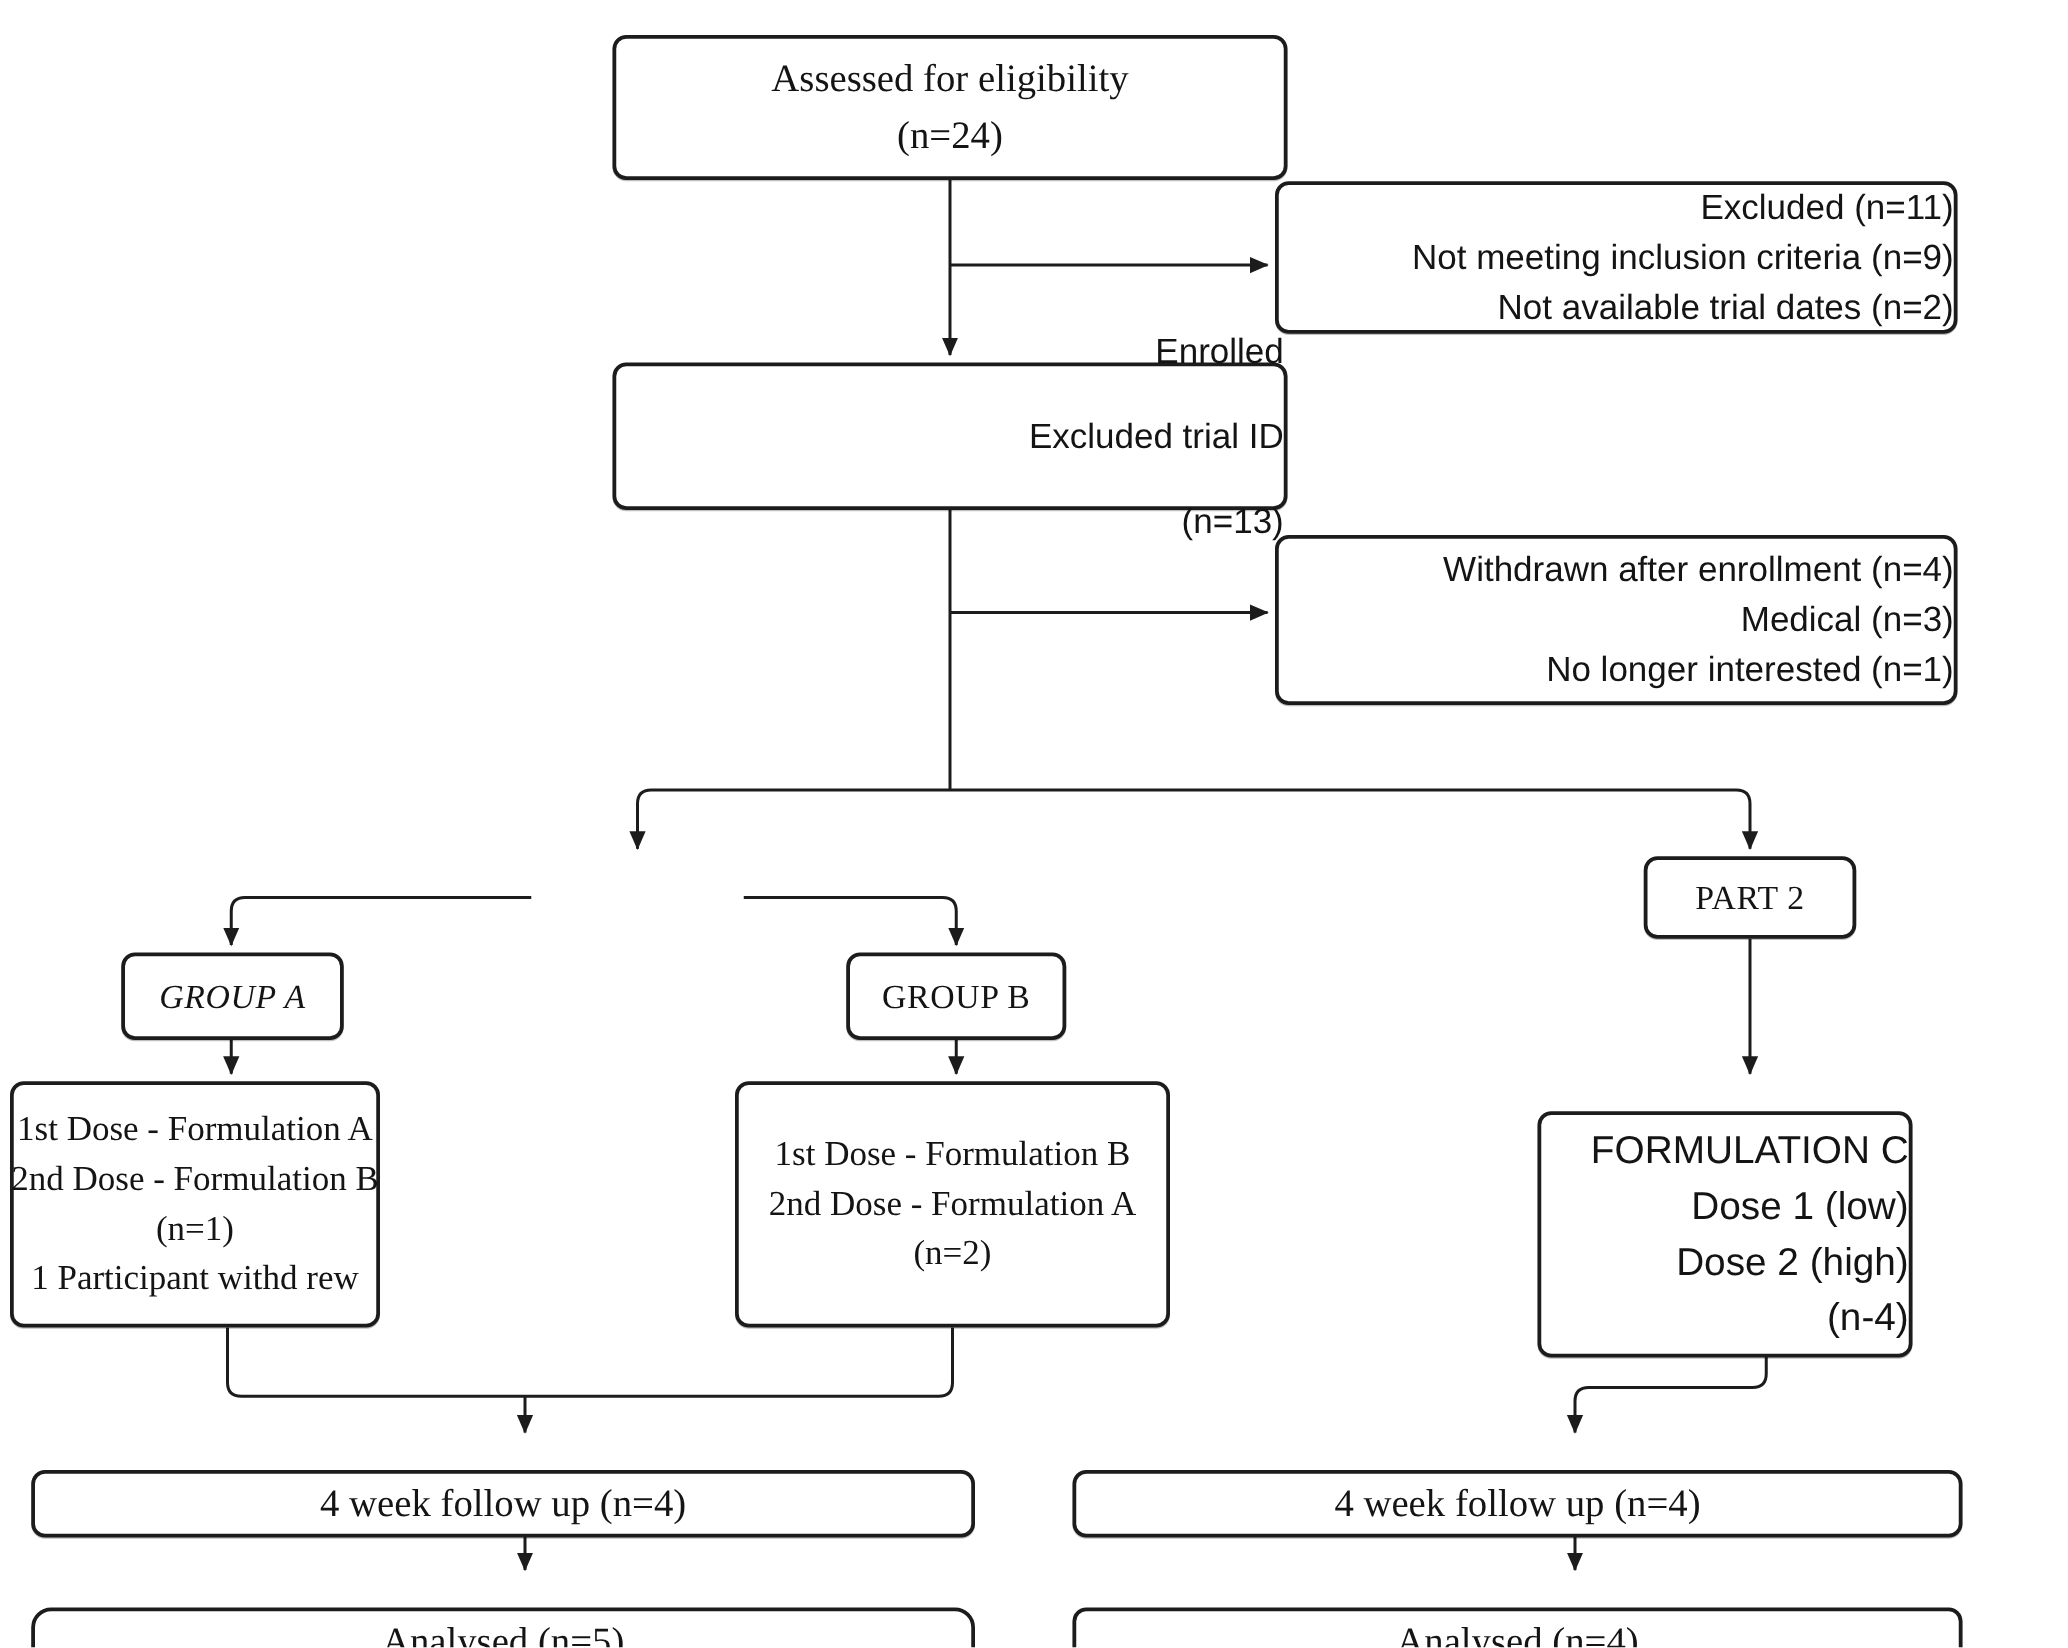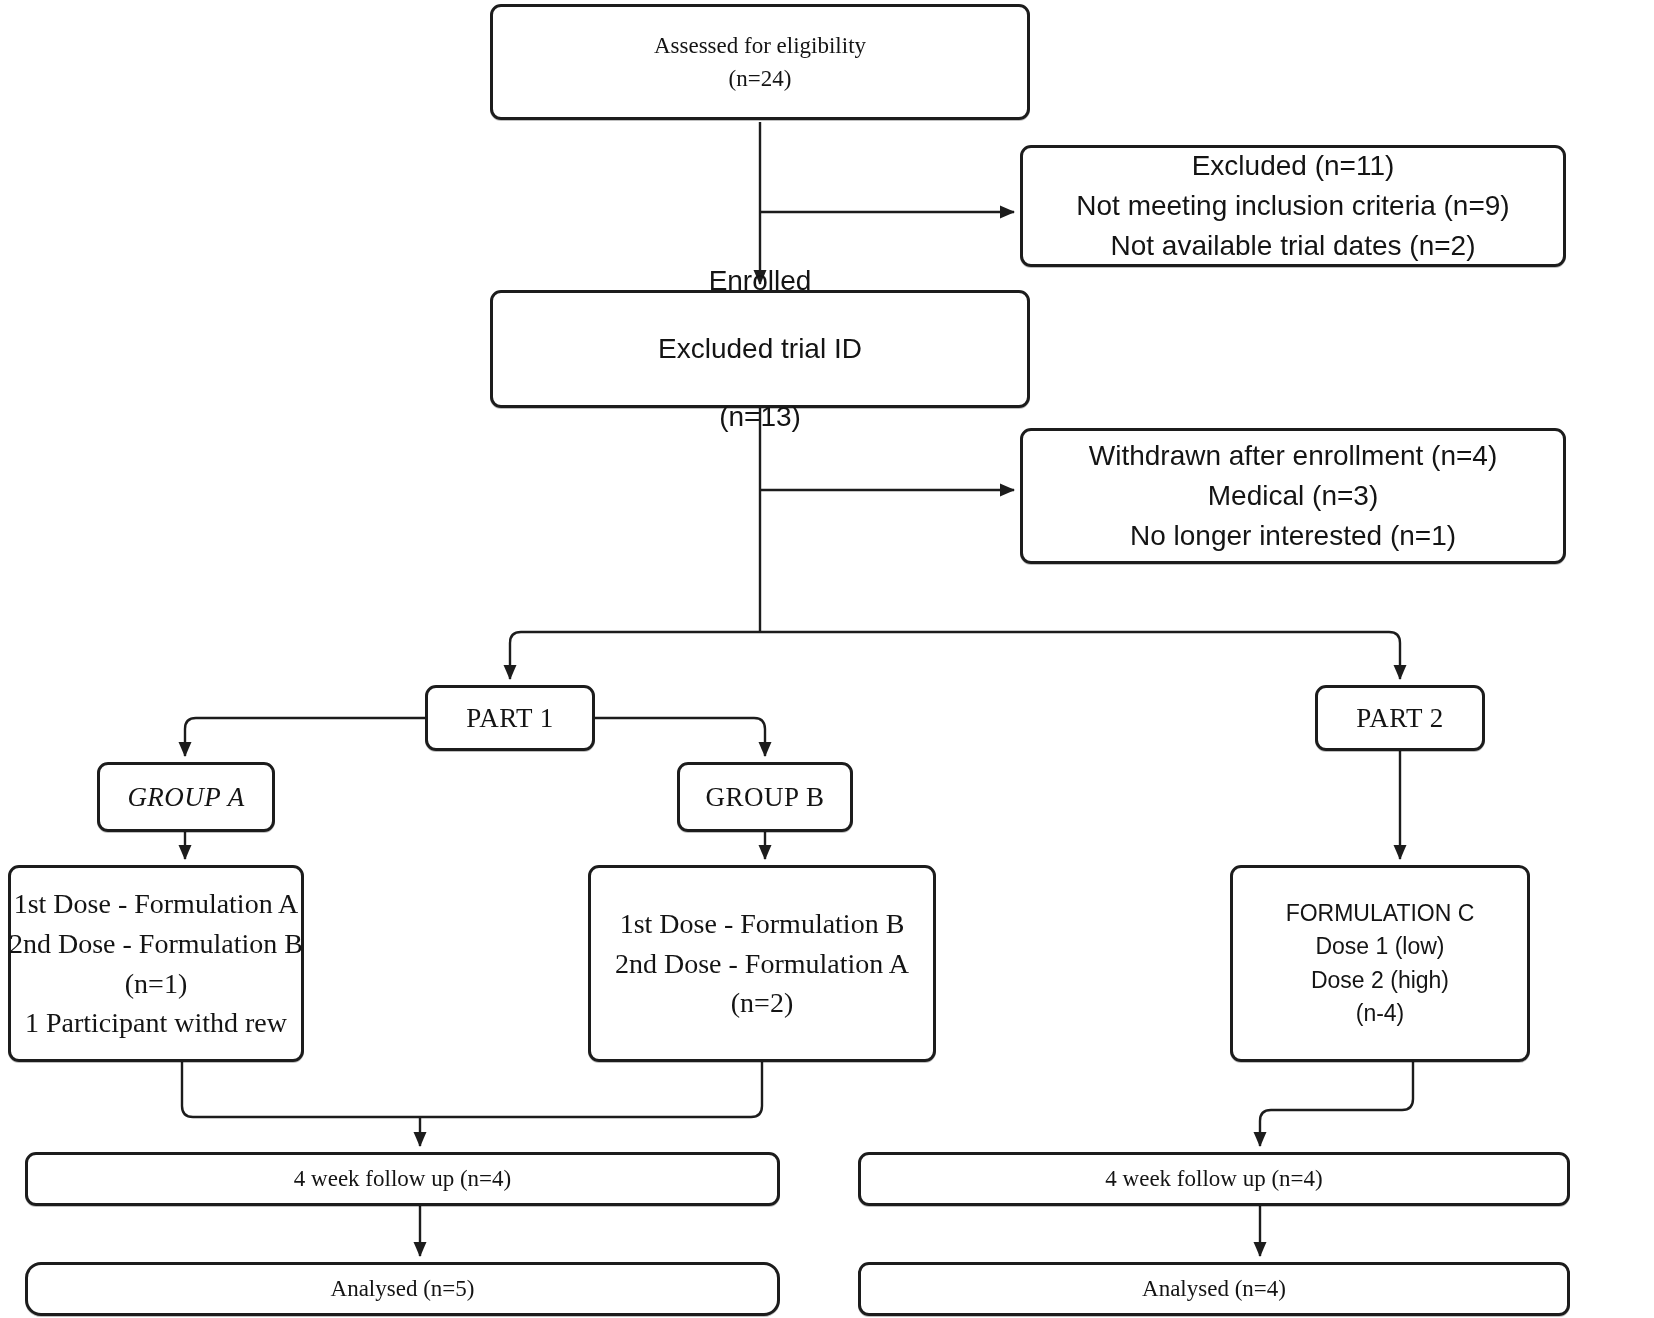--- a/index.html
+++ b/index.html
@@ -29,23 +29,23 @@
     background: #ffffff;
     display: flex;
     flex-direction: column;
     align-items: center;
     justify-content: center;
     text-align: center;
     color: #141414;
     box-shadow: 0 1px 0 rgba(0,0,0,0.25);
   }
   .serif { font-family: "Liberation Serif", "DejaVu Serif", serif; }
-  .sans  { font-family: "Liberation Sans", "DejaVu Sans", sans-serif; }
+  .sans  { font-family: "Liberation Sans", "DejaVu Sans", sans-serif; align-items: flex-end; }
   .box .line { display: block; white-space: nowrap; }
-  .t27s { font-size: 23px; line-height: 1.45; }
+  .t27s { font-size: 31px; line-height: 1.45; margin-top: 24px; }
   .t28s { font-size: 28px; line-height: 1.42; }
   .label-only { font-size: 27px; letter-spacing: 0.5px; }
   path.flow {
     stroke: #1c1c1c;
     stroke-width: 2.4;
     fill: none;
   }
 </style>
 </head>
 <body>
@@ -107,23 +107,20 @@
     <span class="line">Excluded trial ID</span>
     <span class="line">(n=13)</span>
   </div>
 
   <div class="box sans t28s" style="left:1020px; top:428px; width:546px; height:136px;">
     <span class="line">Withdrawn after enrollment (n=4)</span>
     <span class="line">Medical (n=3)</span>
     <span class="line">No longer interested (n=1)</span>
   </div>
 
-  <div class="box serif label-only" style="left:425px; top:685px; width:170px; height:66px;">
-    <span class="line">PART 1</span>
-  </div>
 
   <div class="box serif label-only" style="left:1315px; top:685px; width:170px; height:66px;">
     <span class="line">PART 2</span>
   </div>
 
   <div class="box serif label-only" style="left:97px; top:762px; width:178px; height:70px;font-style:italic;">
     <span class="line">GROUP A</span>
   </div>
 
   <div class="box serif label-only" style="left:677px; top:762px; width:176px; height:70px;">

